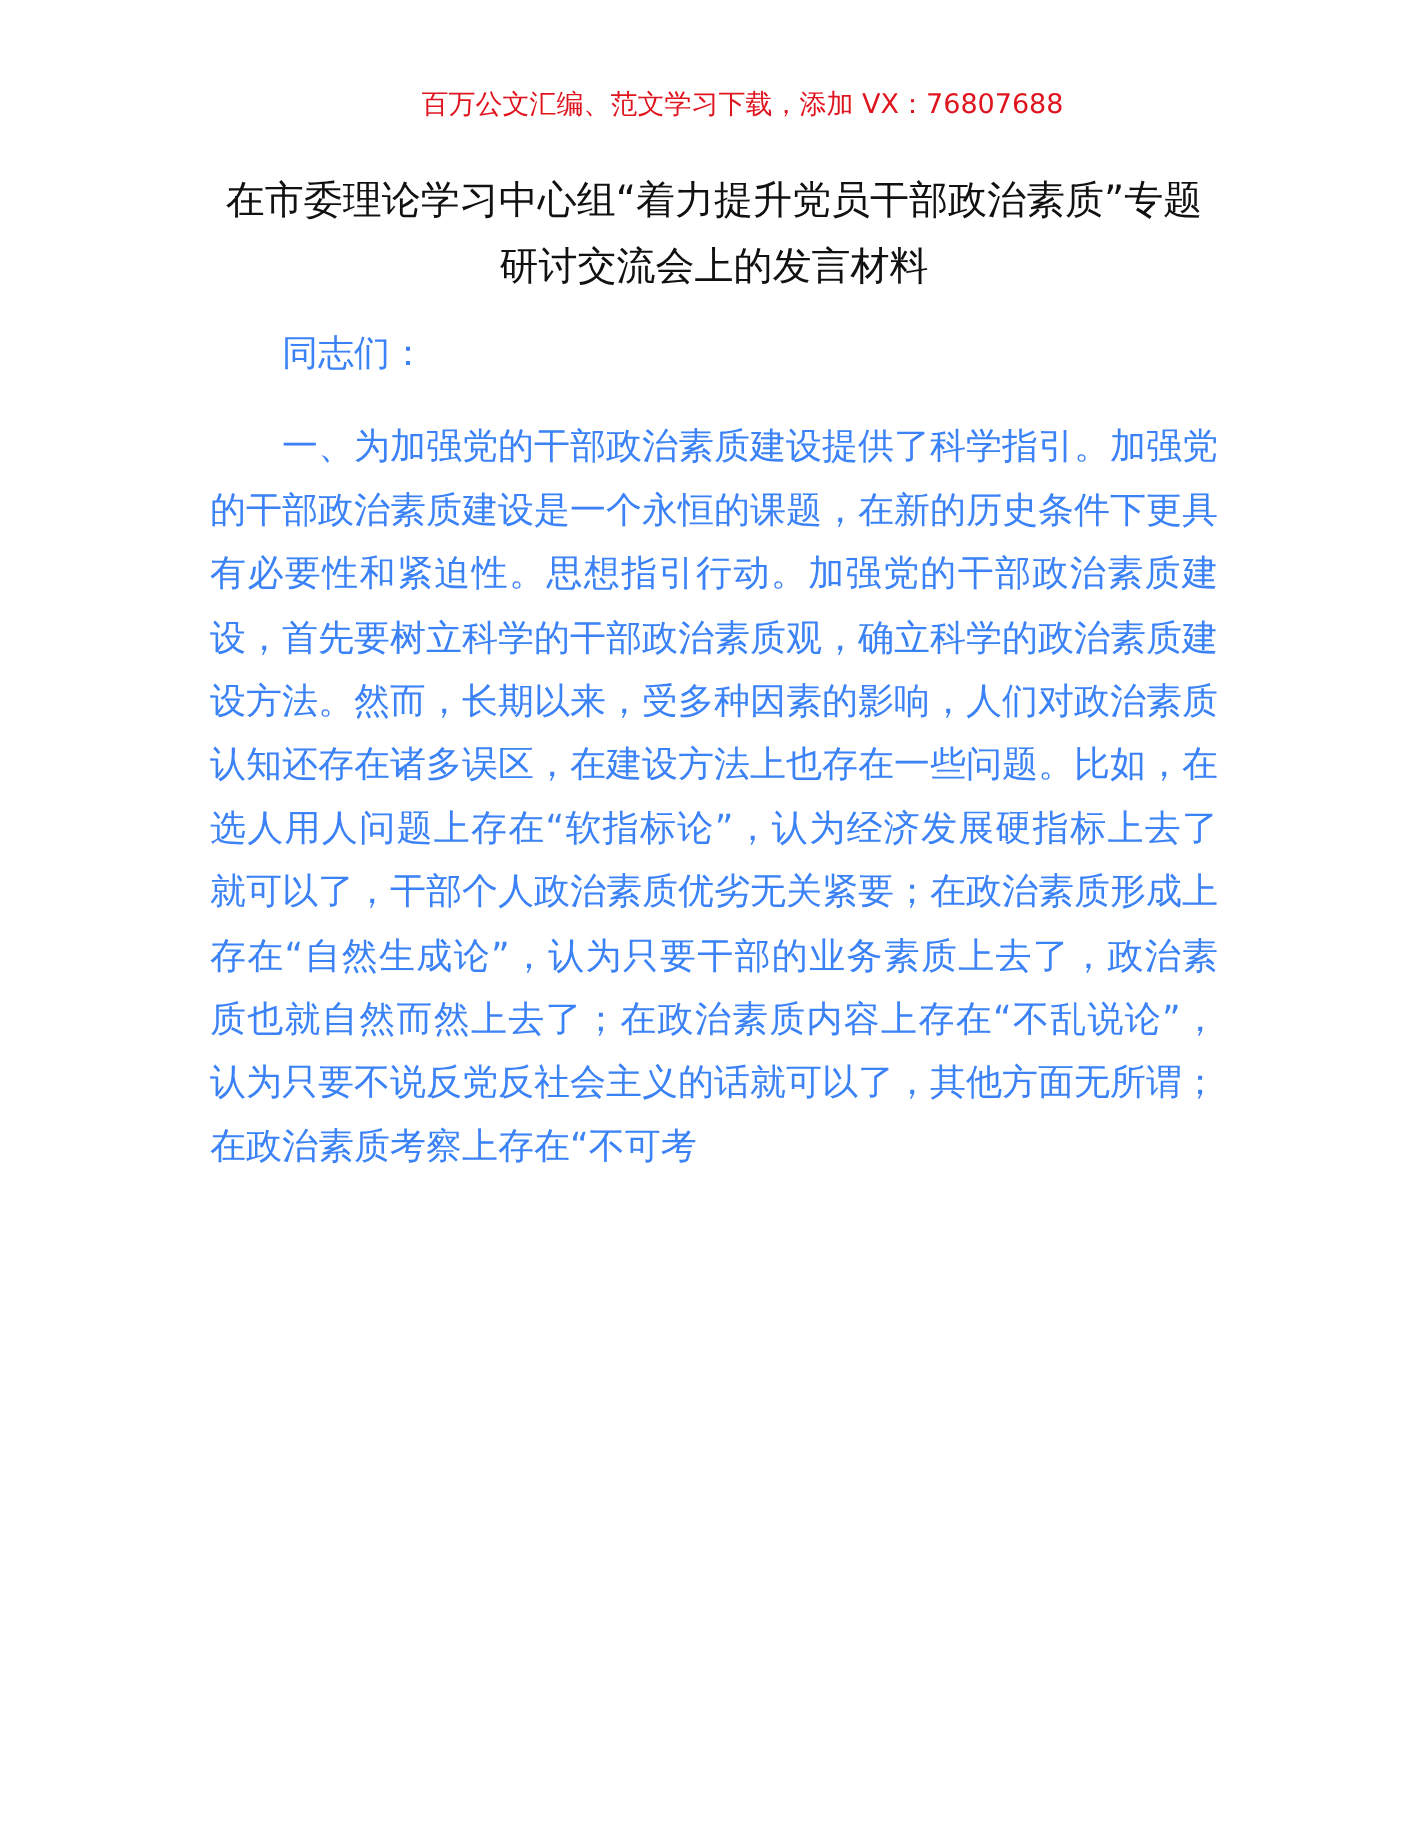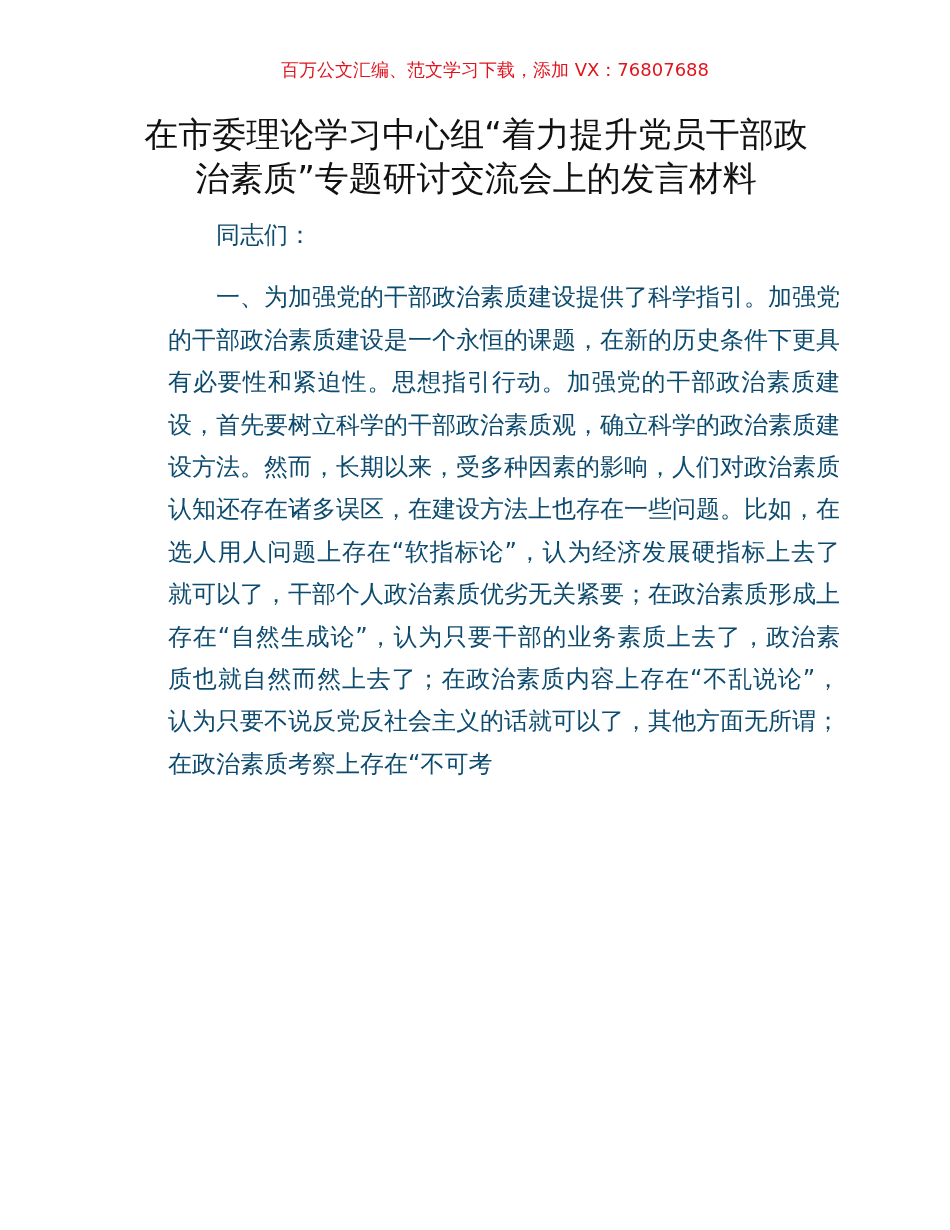--- a/index.html
+++ b/index.html
@@ -26,34 +26,33 @@
       color: #e0141e;
       letter-spacing: 0px;
       margin-left: 20px;
     }
     .doc-title {
       position: absolute;
       top: 112px;
       left: 140px;
       width: 672px;
       text-align: center;
-      font-size: 34px;
+      font-size: 26px;
       line-height: 44px;
       color: #111111;
     }
     .doc-body {
       position: absolute;
       top: 214px;
       left: 140px;
       width: 672px;
       font-size: 24px;
       line-height: 42.4px;
-      color: #0c4a6e;
+      color: #3b82f6;
       text-align: justify;
-      margin-left: 28px;
     }
     .doc-body p {
       margin: 0;
     }
     .salutation {
       text-indent: 48px;
       margin-bottom: 20px !important;
     }
     .para {
       text-indent: 48px;

